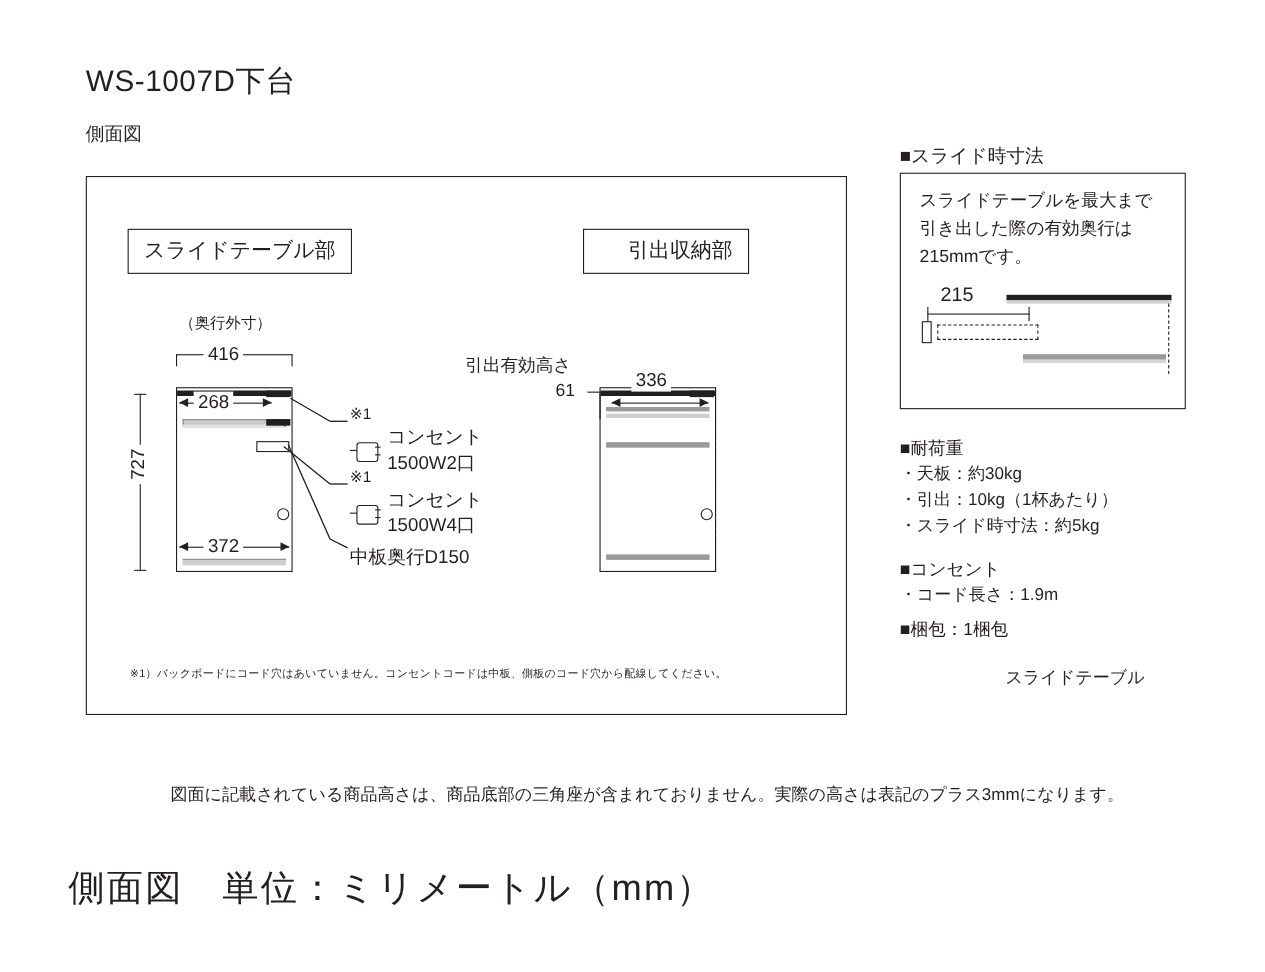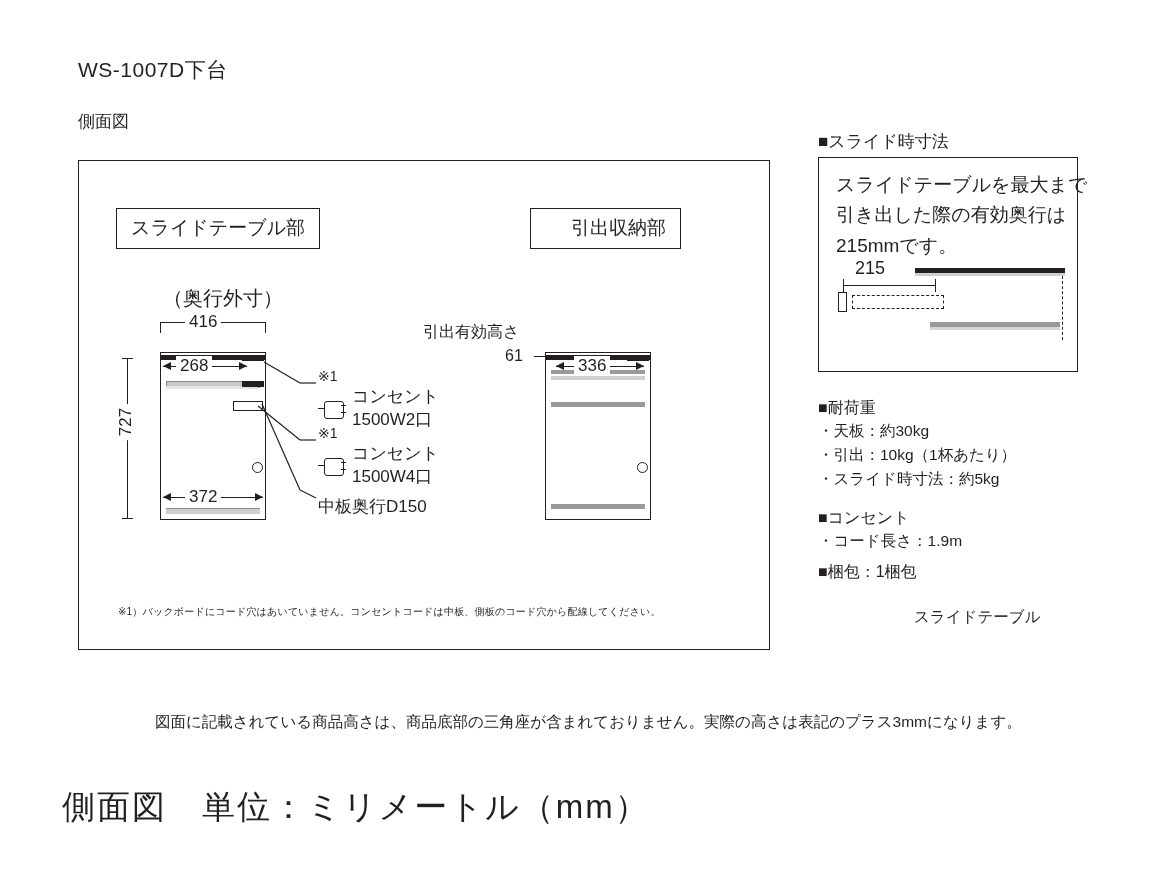--- a/index.html
+++ b/index.html
@@ -13,21 +13,21 @@
     position: relative;
     font-family: "Liberation Sans", "DejaVu Sans", sans-serif;
     color: #231f20;
     overflow: hidden;
   }
   .abs { position: absolute; }
 
   
   #product-code {
     left: 78px; top: 56px;
-    font-size: 21px;
+    font-size: 27px;
     letter-spacing: 0.5px;
   }
   #view-label {
     left: 78px; top: 110px;
     font-size: 17px;
   }
 
   
   #drawing-frame {
     left: 78px; top: 160px;
@@ -116,21 +116,21 @@
 
   .arrow-l, .arrow-r {
     width: 0; height: 0;
     border-top: 4px solid transparent;
     border-bottom: 4px solid transparent;
   }
   .arrow-l { border-right: 8px solid #231f20; }
   .arrow-r { border-left: 8px solid #231f20; }
 
   
-  #label-okuyuki { left: 163px; top: 285px; font-size: 20px; }
+  #label-okuyuki { left: 163px; top: 285px; font-size: 14px; }
   #dim416-line { left: 160px; top: 322px; width: 106px; }
   #dim416-t1 { left: 160px; top: 322px; }
   #dim416-t2 { left: 265px; top: 322px; }
   #dim416-label { left: 185px; top: 312px; text-align: right; }
 
   
   #dim268-line { left: 163px; top: 366px; width: 84px; }
   #dim268-ar-l { left: 163px; top: 362px; }
   #dim268-ar-r { left: 239px; top: 362px; }
   #dim268-label { left: 176px; top: 356px; }
@@ -148,21 +148,21 @@
   #dim727-label {
     left: 108px; top: 412px;
     transform: rotate(-90deg);
     transform-origin: center center;
   }
 
   
   #dim336-line { left: 556px; top: 366px; width: 88px; }
   #dim336-ar-l { left: 556px; top: 362px; }
   #dim336-ar-r { left: 636px; top: 362px; }
-  #dim336-label { left: 574px; top: 356px; text-align: center; }
+  #dim336-label { left: 574px; top: 336px; text-align: center; }
 
   
   #label-hikidashi { left: 423px; top: 322px; font-size: 16px; }
   #label-61 { left: 505px; top: 347px; font-size: 16px; }
   #dim61-line { left: 534px; top: 356px; width: 20px; }
   #dim61-v { left: 545px; top: 357px; height: 24px; }
 
   
   .note-star { font-size: 14px; }
   .outlet-text { font-size: 17px; line-height: 1.35; }
@@ -212,21 +212,21 @@
   #slide-head { left: 818px; top: 130px; font-size: 17px; }
   #slide-box {
     left: 818px; top: 157px;
     width: 260px; height: 215px;
     border: 1px solid #231f20;
     box-sizing: border-box;
     background: #fff;
   }
   #slide-box-text {
     left: 836px; top: 170px;
-    font-size: 19px;
+    font-size: 16px;
     line-height: 1.6;
   }
   #slide-215-label { left: 855px; top: 258px; font-size: 18px; }
   #slide-215-line { left: 843px; top: 285px; width: 93px; }
   #slide-215-t1 { left: 843px; top: 279px; height: 13px; }
   #slide-215-t2 { left: 935px; top: 279px; height: 13px; }
 
   #slide-top-plate { left: 915px; top: 268px; width: 150px; height: 5px; background:#231f20; }
   #slide-top-plate2 { left: 915px; top: 273px; width: 150px; height: 3px; background:#cfcfcf; }
   #slide-table-bar { left: 930px; top: 322px; width: 130px; height: 5px; background:#9a9a9a; }

